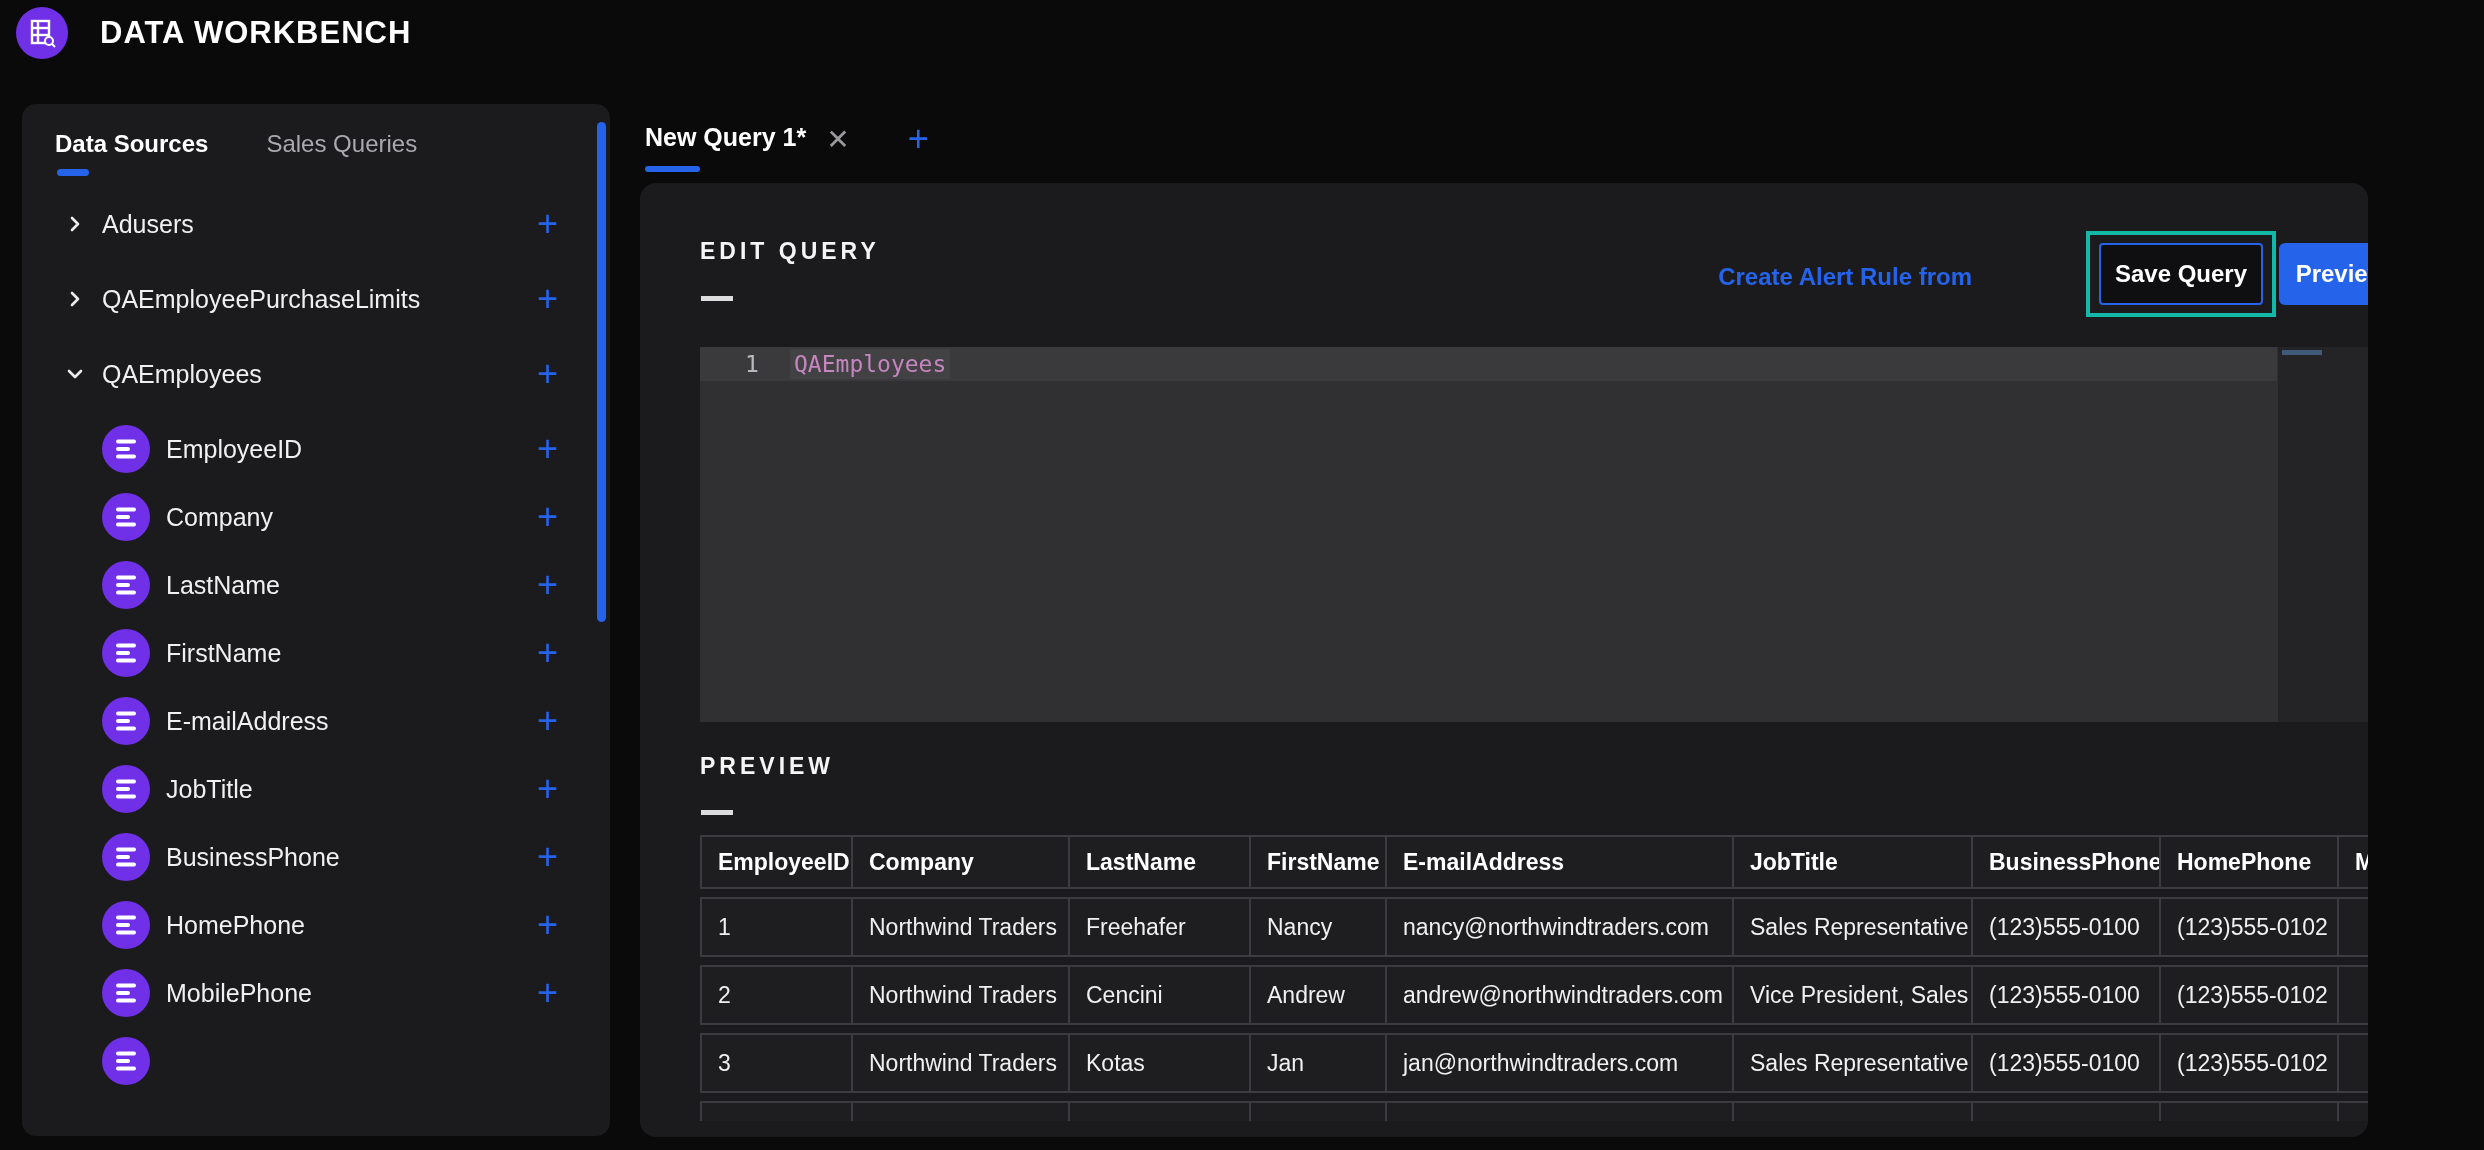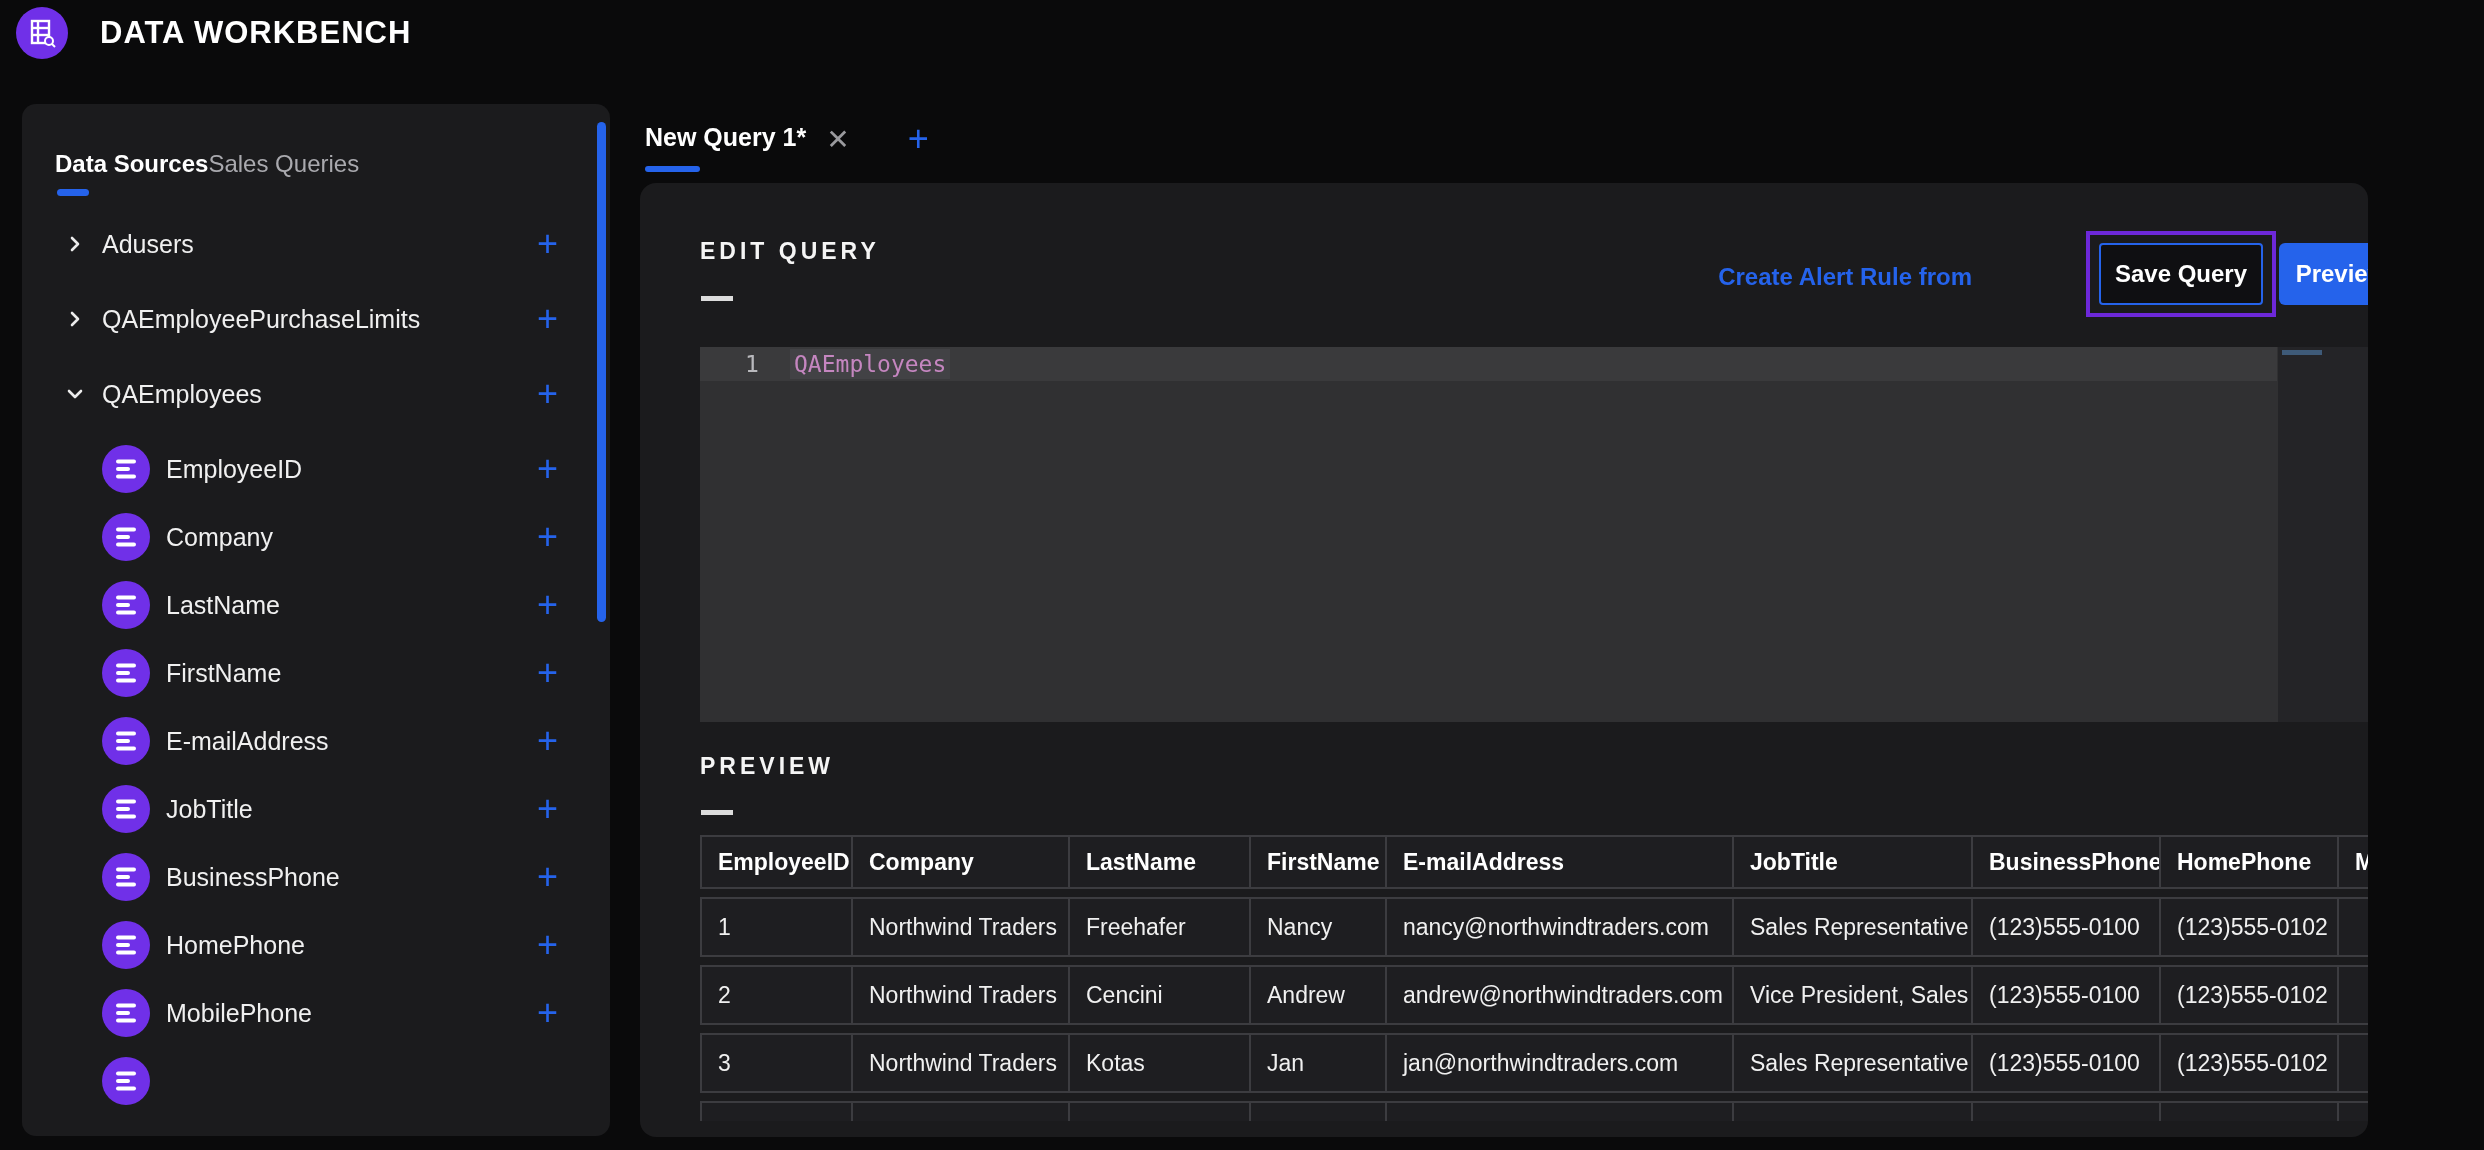--- a/index.html
+++ b/index.html
@@ -11,21 +11,21 @@
   
   .header { position:absolute; left:0; top:0; width:100%; height:66px; display:flex; align-items:center; }
   .logo { width:52px; height:52px; border-radius:50%; margin-left:16px; display:flex; align-items:center; justify-content:center; background:#7030e8; flex:0 0 auto; }
   .app-title { margin-left:32px; font-size:31px; font-weight:bold; letter-spacing:1px; color:#ffffff; }
   .workspace { margin-left:auto; margin-right:12px; height:48px; display:flex; align-items:center; gap:18px;
     padding:0 22px; border:2px solid #2563eb; border-radius:7px; background:#0c0c10; cursor:pointer; }
   .workspace .ws-label { font-size:24px; font-weight:bold; }
   
   .sidebar { position:absolute; left:22px; top:104px; width:588px; height:1032px; background:#1b1b1d; border-radius:14px; overflow:hidden; }
   .sb-scrollbar { position:absolute; right:4px; top:18px; width:9px; height:500px; border-radius:5px; background:#2563eb; }
-  .sb-tabs { display:flex; padding:46px 0 0 33px; }
+  .sb-tabs { display:flex; gap:58px; padding:26px 0 0 33px; }
   .sb-tab { font-size:24px; color:#a9a9ae; position:relative; padding-bottom:18px; cursor:pointer; }
   .sb-tab.active { color:#ffffff; font-weight:bold; }
   .sb-tab.active::after { content:""; position:absolute; left:2px; bottom:0; width:32px; height:7px; border-radius:4px; background:#2563eb; }
   .search-wrap { margin:16px 22px 0 20px; height:68px; background:#3b3b3d; border-radius:5px; display:flex; align-items:center; padding:0 20px; gap:16px; }
   .search-wrap input { flex:1; border:none; outline:none; background:transparent; font-size:24px; font-style:italic; color:#e8e8e8; font-family:"Liberation Sans", sans-serif; }
   .search-wrap input::placeholder { color:#9b9b9f; }
   .tree { padding:24px 0 0 0; }
   .trow { height:48px; display:flex; align-items:center; }
   .trow.top { margin-bottom:27px; padding-left:42px; }
   .trow.child { margin-bottom:20px; padding-left:80px; }
@@ -38,21 +38,21 @@
   .qtab-label { font-size:25px; font-weight:bold; color:#ffffff; position:relative; padding-bottom:20px; }
   .qtab-label::after { content:""; position:absolute; left:0; bottom:0; width:55px; height:6px; border-radius:3px; background:#2563eb; }
   .qtab-close { margin-left:20px; margin-bottom:16px; color:#9a9a9e; font-size:28px; cursor:pointer; }
   .qtab-add { margin-left:58px; margin-bottom:16px; color:#2563eb; font-size:36px; font-weight:300; cursor:pointer; }
   
   .main { position:absolute; left:640px; top:183px; width:1728px; height:954px; background:#1b1b1d; border-radius:16px; overflow:hidden; }
   .expand-btn { position:absolute; left:1800px; top:20px; cursor:pointer; }
   .sec-title { position:absolute; left:60px; font-size:23px; font-weight:bold; letter-spacing:4px; color:#f5f5f5; }
   .sec-dash { position:absolute; left:61px; width:32px; height:5px; background:#dcdcdc; }
   .alert-link { position:absolute; right:396px; top:80px; font-size:24px; font-weight:bold; color:#2563eb; cursor:pointer; white-space:nowrap; }
-  .save-ring { position:absolute; left:1446px; top:48px; width:190px; height:86px; border:4px solid #6d28d9; display:flex; align-items:center; justify-content:center; }
+  .save-ring { position:absolute; left:1446px; top:48px; width:190px; height:86px; border:4px solid #14b8a6; display:flex; align-items:center; justify-content:center; }
   .save-btn { width:164px; height:62px; background:#0f0f12; border:2px solid #2563eb; border-radius:4px; color:#ffffff; font-size:24px; font-weight:bold; font-family:"Liberation Sans", sans-serif; cursor:pointer; }
   .preview-btn { position:absolute; left:1639px; top:60px; width:124px; height:62px; background:#2563eb; border:none; border-radius:6px; color:#ffffff; font-size:24px; font-weight:bold; font-family:"Liberation Sans", sans-serif; cursor:pointer; }
   
   .editor { position:absolute; left:60px; top:164px; width:1718px; height:375px; background:#303032; }
   .code-area { position:absolute; left:0; top:0; right:141px; bottom:0; font-family:"DejaVu Sans Mono", monospace; font-size:23px; }
   .code-line { height:34px; display:flex; align-items:center; background:#3a3a3c; }
   .gutter { width:90px; padding-left:45px; color:#b9b9bd; }
   .code-token { color:#c586c0; background:#424245; padding:2px 4px; }
   .minimap { position:absolute; right:20px; top:0; bottom:0; width:120px; background:#242427; border-right:1px solid #4a4a4e; }
   .minimap-line { position:absolute; left:4px; top:3px; width:40px; height:5px; background:#3e5a78; }

